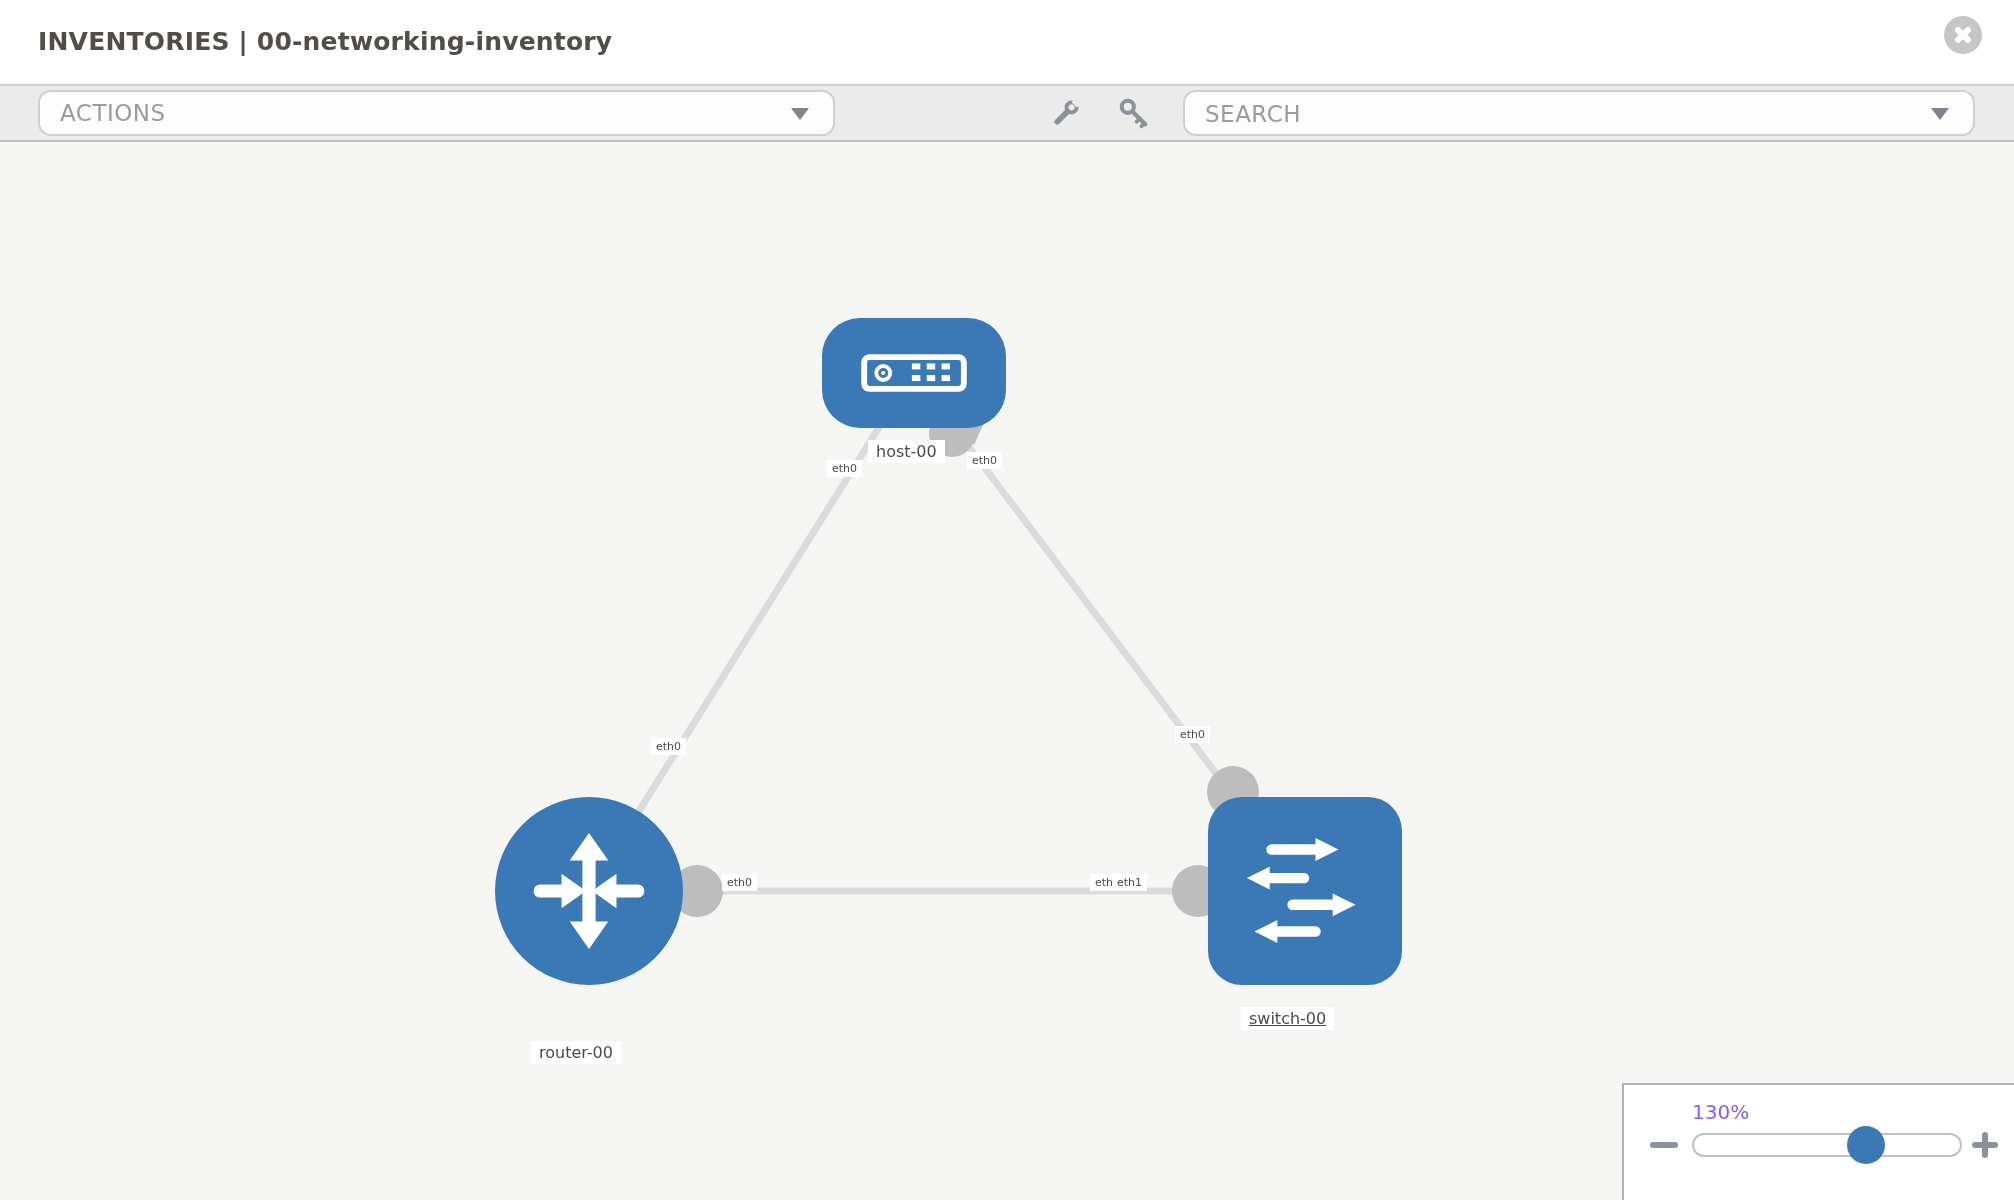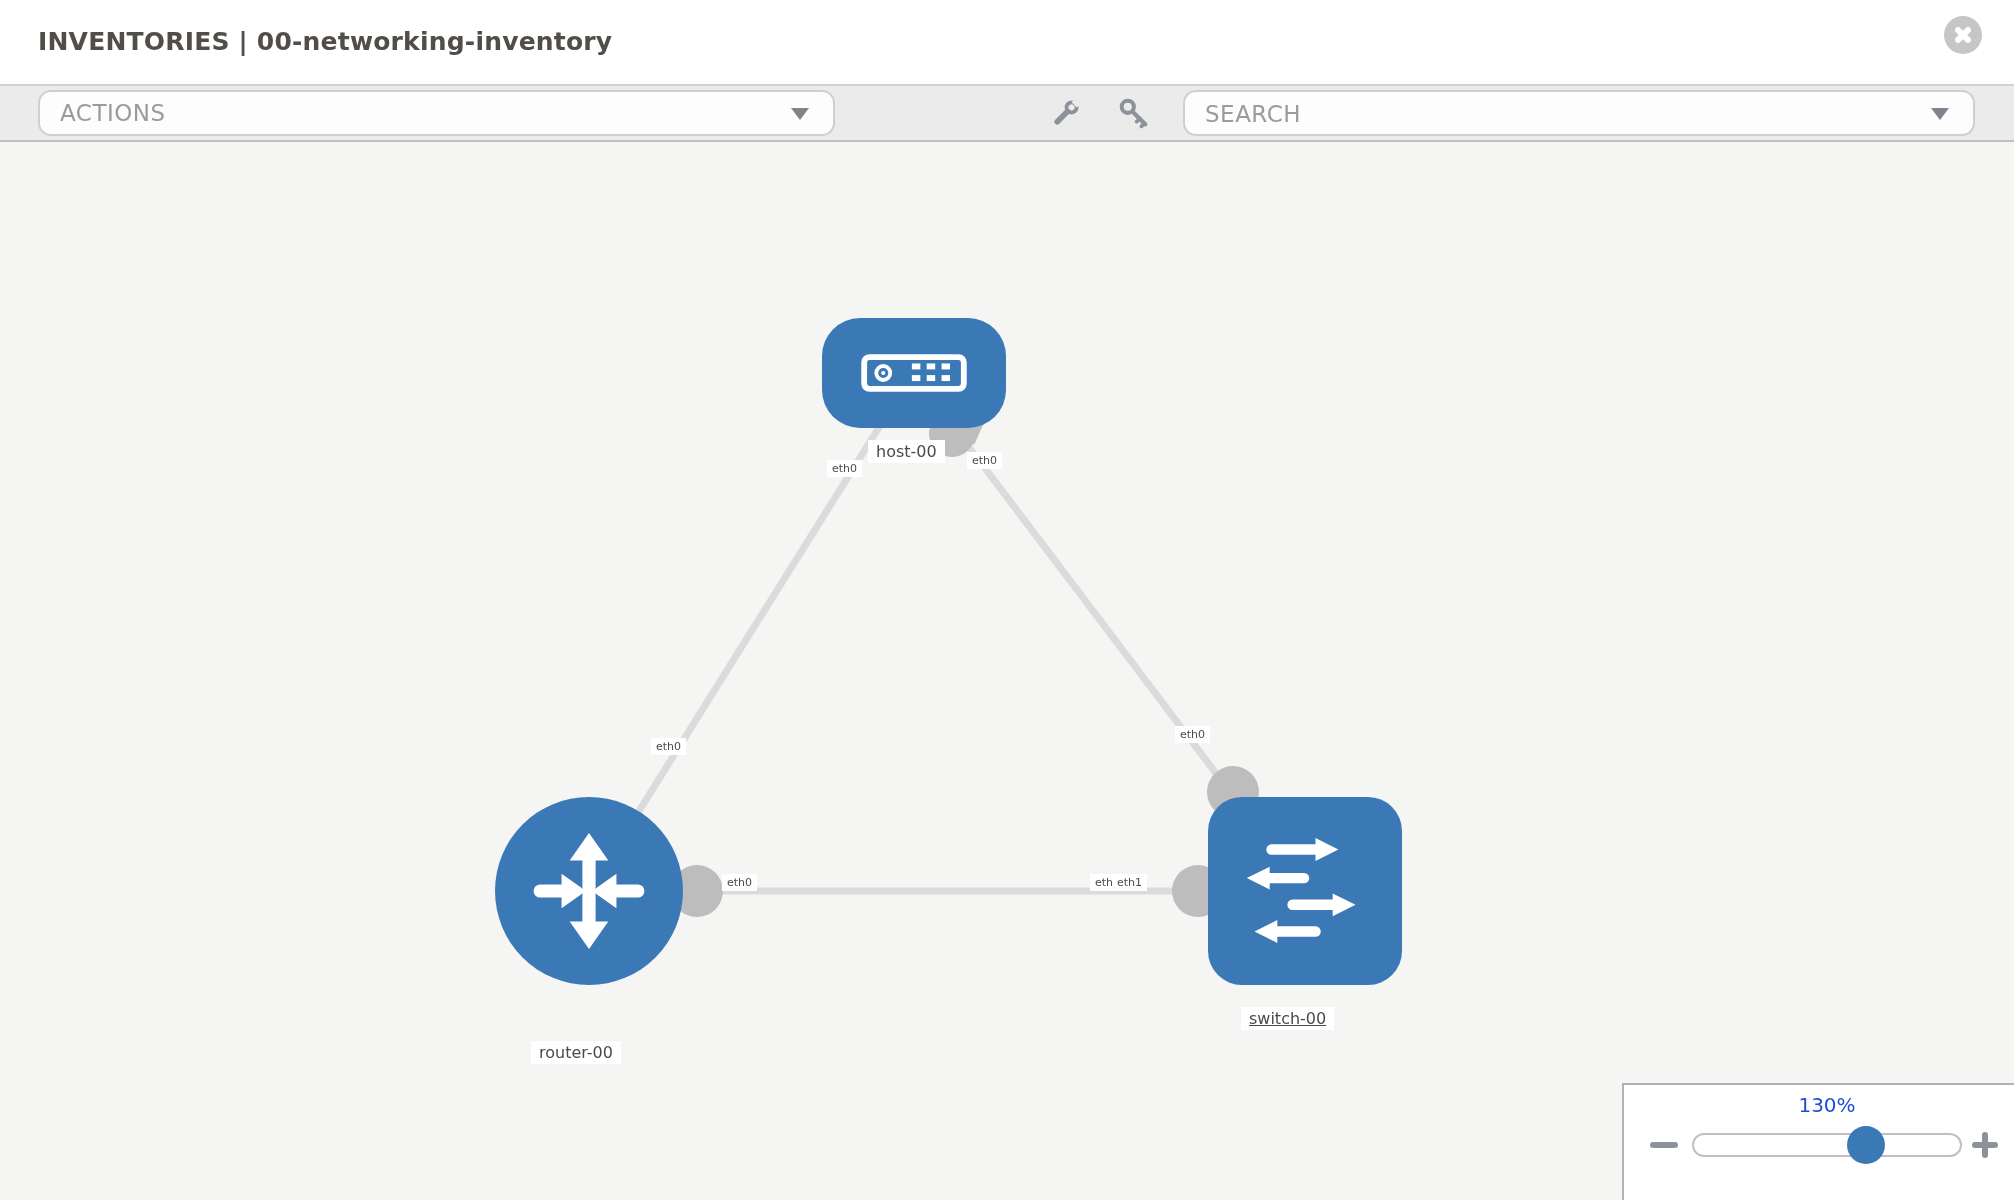--- a/index.html
+++ b/index.html
@@ -49,22 +49,22 @@
   .node-router{left:495px;top:655px;width:188px;height:188px;border-radius:50%;}
   .node-switch{left:1208px;top:655px;width:194px;height:188px;border-radius:34px;}
 
   .chip{position:absolute;background:#ffffff;color:#4a4a4a;font-size:11px;
     padding:2px 5px;white-space:nowrap;}
   .chip.big{font-size:16px;padding:2px 8px;}
 
   
   .zoom-panel{position:absolute;left:1622px;top:941px;width:430px;height:150px;
     background:#ffffff;border:2px solid #b2b2b2;box-sizing:border-box;}
-  .zoom-level{position:absolute;left:68px;top:8px;width:270px;text-align:center;
-    font-size:20px;color:#1d4ed8;}
+  .zoom-level{position:absolute;left:68px;top:15px;width:270px;
+    font-size:20px;color:#8b5cf6;}
   .zoom-minus{position:absolute;left:26px;top:47px;width:28px;height:26px;cursor:pointer;}
   .zoom-minus .bar-h{position:absolute;left:0;top:10px;width:28px;height:6px;
     border-radius:3px;background:#8d929a;}
   .zoom-plus{position:absolute;left:348px;top:47px;width:26px;height:26px;cursor:pointer;}
   .zoom-plus .bar-h{position:absolute;left:0;top:10px;width:26px;height:6px;
     border-radius:3px;background:#8d929a;}
   .zoom-plus .bar-v{position:absolute;left:10px;top:0;width:6px;height:26px;
     border-radius:3px;background:#8d929a;}
   .zoom-track{position:absolute;left:68px;top:48px;width:270px;height:24px;
     border:2px solid #c0c0c0;border-radius:13px;background:#fff;box-sizing:border-box;

